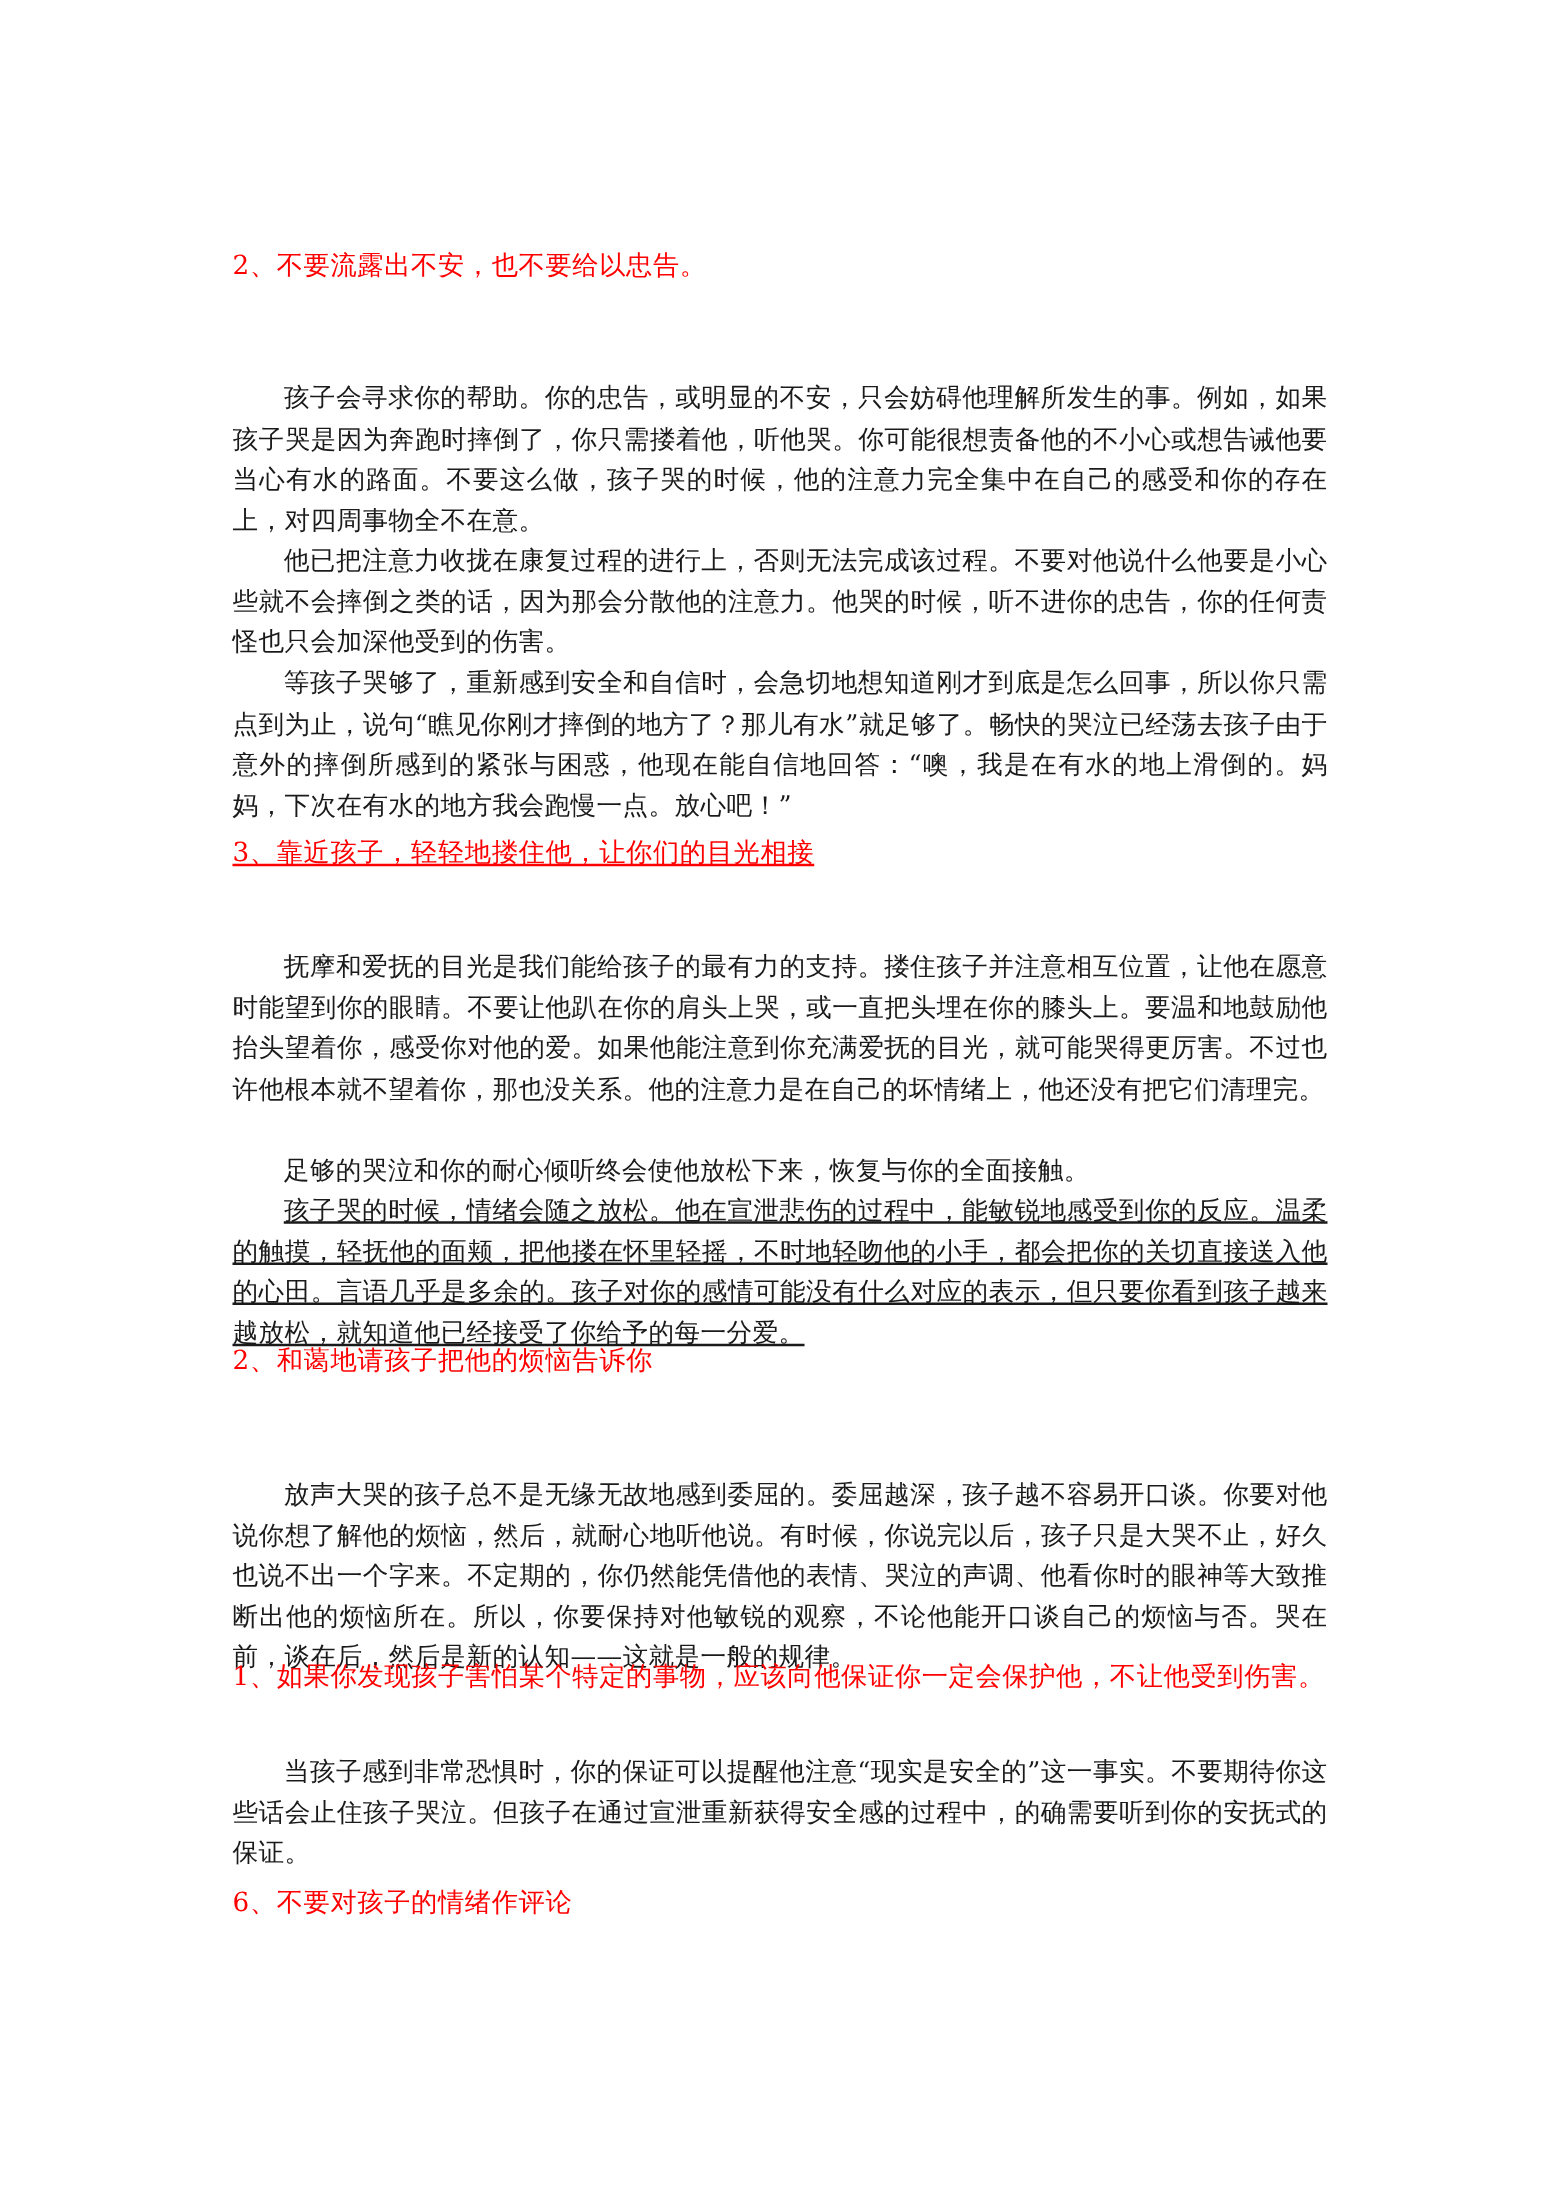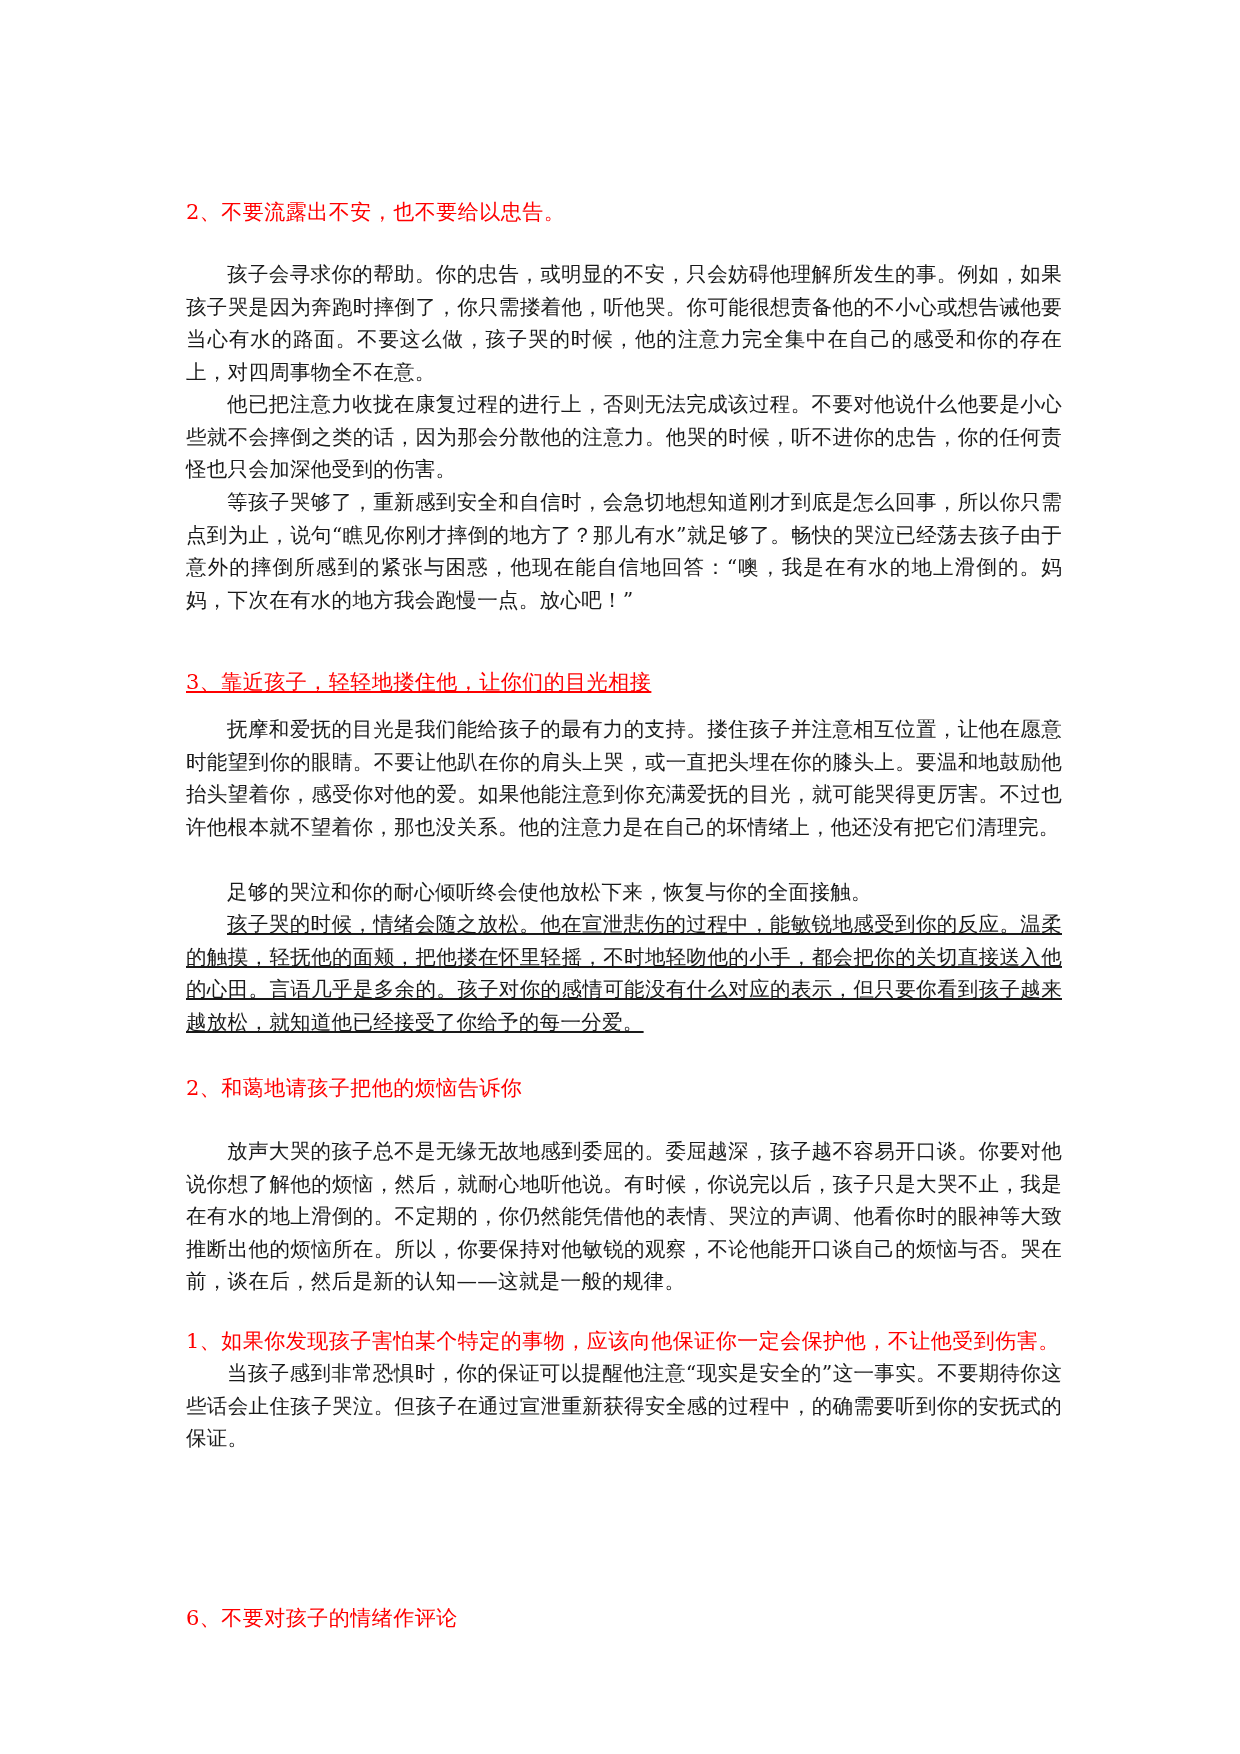--- a/index.html
+++ b/index.html
@@ -33,20 +33,21 @@
     .para {
       position: absolute;
       left: 0;
       width: 876px;
       font-size: 20.5px;
       line-height: 32.5px;
       text-align: justify;
       text-justify: inter-character;
       text-indent: 41px;
       letter-spacing: 0.3px;
+      margin-top: 44px;
     }
   </style>
 </head>
 <body>
 
 <div class="page">
 
   <div class="heading" style="top:198px;">2、不要流露出不安，也不要给以忠告。</div>
 
   <div class="para" style="top:258px;">孩子会寻求你的帮助。你的忠告，或明显的不安，只会妨碍他理解所发生的事。例如，如果孩子哭是因为奔跑时摔倒了，你只需搂着他，听他哭。你可能很想责备他的不小心或想告诫他要当心有水的路面。不要这么做，孩子哭的时候，他的注意力完全集中在自己的感受和你的存在上，对四周事物全不在意。</div>
@@ -54,21 +55,21 @@
   <div class="para" style="top:486px;">等孩子哭够了，重新感到安全和自信时，会急切地想知道刚才到底是怎么回事，所以你只需点到为止，说句“瞧见你刚才摔倒的地方了？那儿有水”就足够了。畅快的哭泣已经荡去孩子由于意外的摔倒所感到的紧张与困惑，他现在能自信地回答：“噢，我是在有水的地上滑倒的。妈妈，下次在有水的地方我会跑慢一点。放心吧！”</div>
 
   <div class="heading" style="top:668px;text-decoration:underline;">3、靠近孩子，轻轻地搂住他，让你们的目光相接</div>
 
   <div class="para" style="top:713px;">抚摩和爱抚的目光是我们能给孩子的最有力的支持。搂住孩子并注意相互位置，让他在愿意时能望到你的眼睛。不要让他趴在你的肩头上哭，或一直把头埋在你的膝头上。要温和地鼓励他抬头望着你，感受你对他的爱。如果他能注意到你充满爱抚的目光，就可能哭得更厉害。不过也许他根本就不望着你，那也没关系。他的注意力是在自己的坏情绪上，他还没有把它们清理完。</div>
   <div class="para" style="top:876px;">足够的哭泣和你的耐心倾听终会使他放松下来，恢复与你的全面接触。</div>
   <div class="para" style="top:908px;text-decoration:underline;">孩子哭的时候，情绪会随之放松。他在宣泄悲伤的过程中，能敏锐地感受到你的反应。温柔的触摸，轻抚他的面颊，把他搂在怀里轻摇，不时地轻吻他的小手，都会把你的关切直接送入他的心田。言语几乎是多余的。孩子对你的感情可能没有什么对应的表示，但只要你看到孩子越来越放松，就知道他已经接受了你给予的每一分爱。</div>
 
   <div class="heading" style="top:1074px;">2、和蔼地请孩子把他的烦恼告诉你</div>
 
-  <div class="para" style="top:1135px;">放声大哭的孩子总不是无缘无故地感到委屈的。委屈越深，孩子越不容易开口谈。你要对他说你想了解他的烦恼，然后，就耐心地听他说。有时候，你说完以后，孩子只是大哭不止，我是在有水的地上滑倒的。不定期的，你仍然能凭借他的表情、哭泣的声调、他看你时的眼神等大致推断出他的烦恼所在。所以，你要保持对他敏锐的观察，不论他能开口谈自己的烦恼与否。哭在前，谈在后，然后是新的认知——这就是一般的规律。</div>
+  <div class="para" style="top:1135px;">放声大哭的孩子总不是无缘无故地感到委屈的。委屈越深，孩子越不容易开口谈。你要对他说你想了解他的烦恼，然后，就耐心地听他说。有时候，你说完以后，孩子只是大哭不止，好久也说不出一个字来。不定期的，你仍然能凭借他的表情、哭泣的声调、他看你时的眼神等大致推断出他的烦恼所在。所以，你要保持对他敏锐的观察，不论他能开口谈自己的烦恼与否。哭在前，谈在后，然后是新的认知——这就是一般的规律。</div>
 
   <div class="heading" style="top:1327px;">1、如果你发现孩子害怕某个特定的事物，应该向他保证你一定会保护他，不让他受到伤害。</div>
 
   <div class="para" style="top:1357px;">当孩子感到非常恐惧时，你的保证可以提醒他注意“现实是安全的”这一事实。不要期待你这些话会止住孩子哭泣。但孩子在通过宣泄重新获得安全感的过程中，的确需要听到你的安抚式的保证。</div>
 
-  <div class="heading" style="top:1604px;">6、不要对孩子的情绪作评论</div>
+  <div class="heading" style="top:1508px;">6、不要对孩子的情绪作评论</div>
 
 </div>
 
 </body></html>

